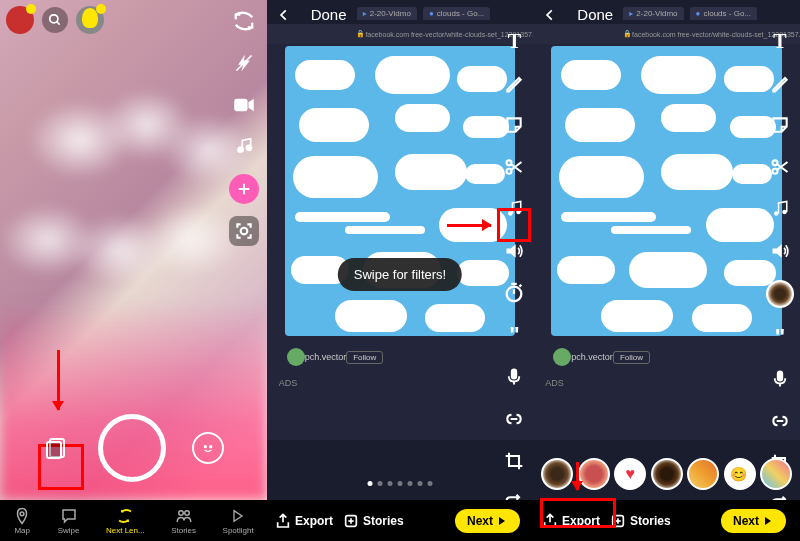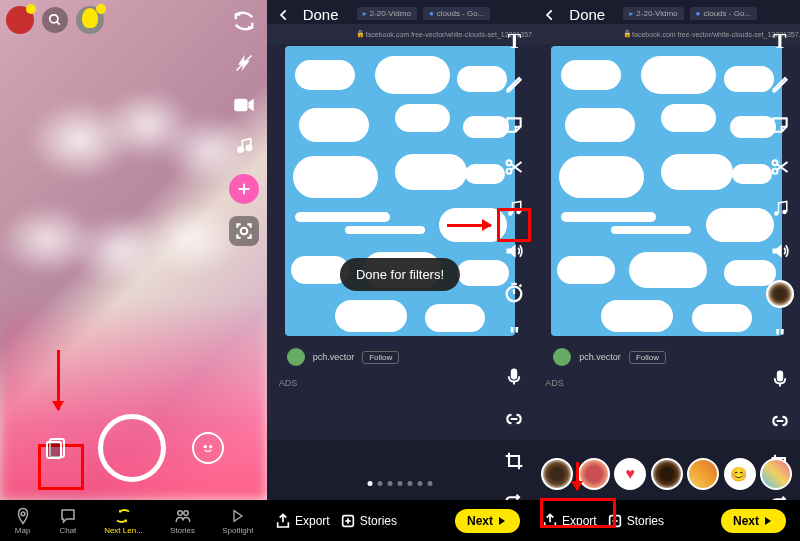--- a/index.html
+++ b/index.html
@@ -36,29 +36,29 @@
   .shutter { width:68px; height:68px; border:5px solid #fff; border-radius:50%; }
   .emoji-btn { width:32px; height:32px; border:2px solid #fff; border-radius:50%; display:flex; align-items:center; justify-content:center; color:#fff; }
 
   .red-box { position:absolute; border:3px solid #ff0000; }
   .arrow-down { position:absolute; width:3px; background:#ff0000; }
   .arrow-down::after { content:''; position:absolute; bottom:-1px; left:-5px; border-left:6px solid transparent; border-right:6px solid transparent; border-top:10px solid #ff0000; }
   .arrow-right { position:absolute; height:3px; background:#ff0000; }
   .arrow-right::after { content:''; position:absolute; right:-1px; top:-5px; border-top:6px solid transparent; border-bottom:6px solid transparent; border-left:10px solid #ff0000; }
 
   
-  .edit-header { position:absolute; top:6px; left:10px; display:flex; align-items:center; gap:12px; color:#fff; font-size:15px; font-weight:500; }
+  .edit-header { position:absolute; top:6px; left:10px; display:flex; align-items:center; gap:20px; color:#fff; font-size:15px; font-weight:500; }
   .browser { position:absolute; top:2px; left:0; right:0; bottom:60px; background:#23263a; }
   .tabs-row { height:22px; background:#1a1d2e; display:flex; align-items:center; padding:0 40px 0 90px; gap:6px; font-size:8px; color:#aaa; }
   .tab { background:#2e3148; padding:2px 6px; border-radius:3px 3px 0 0; display:flex; align-items:center; gap:3px; white-space:nowrap; overflow:hidden; max-width:80px; }
   .url-row { height:20px; background:#282b40; display:flex; align-items:center; padding:0 10px 0 90px; font-size:7px; color:#999; overflow:hidden; white-space:nowrap; }
   .clouds-img { position:absolute; top:44px; left:18px; right:18px; height:290px; background:#5bb8e8; border-radius:4px; overflow:hidden; }
   .cloud { position:absolute; background:#fff; border-radius:50px; }
   .cloud::before, .cloud::after { content:''; position:absolute; background:#fff; border-radius:50%; }
-  .below-img { position:absolute; top:340px; left:20px; right:20px; height:30px; display:flex; align-items:center; gap:8px; font-size:9px; color:#ccc; }
+  .below-img { position:absolute; top:340px; left:20px; right:20px; height:30px; display:flex; align-items:center; font-size:9px; color:#ccc; }
   .avatar-sm { width:18px; height:18px; background:#6a6; border-radius:50%; }
   .follow { border:1px solid #666; padding:1px 6px; border-radius:3px; font-size:8px; }
   .ads-label { position:absolute; top:376px; left:12px; font-size:9px; color:#888; }
 
   .edit-tools { position:absolute; top:28px; right:6px; display:flex; flex-direction:column; gap:16px; align-items:center; }
   .tool { width:26px; height:26px; display:flex; align-items:center; justify-content:center; color:#fff; }
   .tool-eye { width:28px; height:28px; border-radius:50%; background:radial-gradient(circle, #3a2818 30%, #6a4828 50%, #d8c8b8 70%); border:2px solid #fff; }
 
   .toast { position:absolute; top:258px; left:50%; transform:translateX(-50%); background:rgba(30,30,30,0.92); color:#fff; padding:9px 16px; border-radius:20px; font-size:13px; white-space:nowrap; }
   .dots { position:absolute; bottom:14px; left:50%; transform:translateX(-50%); display:flex; gap:5px; }
@@ -68,21 +68,21 @@
   .filter-row { position:absolute; bottom:10px; left:8px; right:8px; display:flex; align-items:center; justify-content:space-between; }
   .filter-circ { width:32px; height:32px; border-radius:50%; border:2px solid #fff; }
 
   
   .bottom-bar { position:absolute; bottom:0; left:0; width:800px; height:41px; background:#000; display:flex; align-items:center; }
   .nav5 { width:267px; display:flex; justify-content:space-around; align-items:center; height:100%; }
   .nav-item { display:flex; flex-direction:column; align-items:center; gap:1px; color:#aaa; font-size:8px; }
   .nav-item.active { color:#ffe600; }
   .nav-icon { width:18px; height:18px; display:flex; align-items:center; justify-content:center; }
   .actions-set { display:flex; align-items:center; gap:10px; padding:0 8px; }
-  .action-btn { display:flex; align-items:center; gap:4px; color:#fff; font-size:12px; font-weight:400; }
+  .action-btn { display:flex; align-items:center; gap:4px; color:#fff; font-size:12px; font-weight:700; }
   .next-pill { background:#ffe600; color:#000; padding:5px 12px; border-radius:18px; display:flex; align-items:center; gap:3px; font-size:12px; font-weight:700; margin-left:auto; margin-right:6px; }
 
   svg { display:block; }
 </style>
 </head>
 <body>
 
 <div class="container">
 
   <div class="panel panel1">
@@ -265,21 +265,21 @@
       <div class="tool">
           <svg width="22" height="20" viewBox="0 0 24 24" fill="none" stroke="#fff" stroke-width="2.5">
             <path d="M3 10 Q3 5 8 5 L18 5 M15 2 L18 5 L15 8 M21 14 Q21 19 16 19 L6 19 M9 22 L6 19 L9 16"></path>
           </svg>
         </div>
     </div>
 
     <div class="arrow-right" style="top:224px; left:180px; width:44px;"></div>
     <div class="red-box" style="top:208px; right:2px; width:34px; height:34px;"></div>
 
-    <div class="toast">Done for filters!</div>
+    <div class="toast">Swipe for filters!</div>
     <div class="dots">
       <div class="dot active"></div>
         <div class="dot"></div>
         <div class="dot"></div>
         <div class="dot"></div>
         <div class="dot"></div>
         <div class="dot"></div>
         <div class="dot"></div>
     </div>
   </div>
@@ -408,21 +408,21 @@
           </svg>
         </div>
       <span>Map</span>
     </div>
     <div class="nav-item">
       <div class="nav-icon">
           <svg width="18" height="18" viewBox="0 0 24 24" fill="none" stroke="currentColor" stroke-width="2">
             <path d="M4 4 L20 4 L20 16 L10 16 L6 20 L6 16 L4 16 Z"></path>
           </svg>
         </div>
-      <span>Chat</span>
+      <span>Swipe</span>
     </div>
     <div class="nav-item active">
       <div class="nav-icon">
           <svg width="18" height="18" viewBox="0 0 24 24" fill="none" stroke="currentColor" stroke-width="2.5">
             <path d="M20 6 Q14 2 8 6 M8 4 L8 6 L10 6 M4 18 Q10 22 16 18 M16 20 L16 18 L14 18"></path>
           </svg>
         </div>
       <span>Next Len...</span>
     </div>
     <div class="nav-item">

